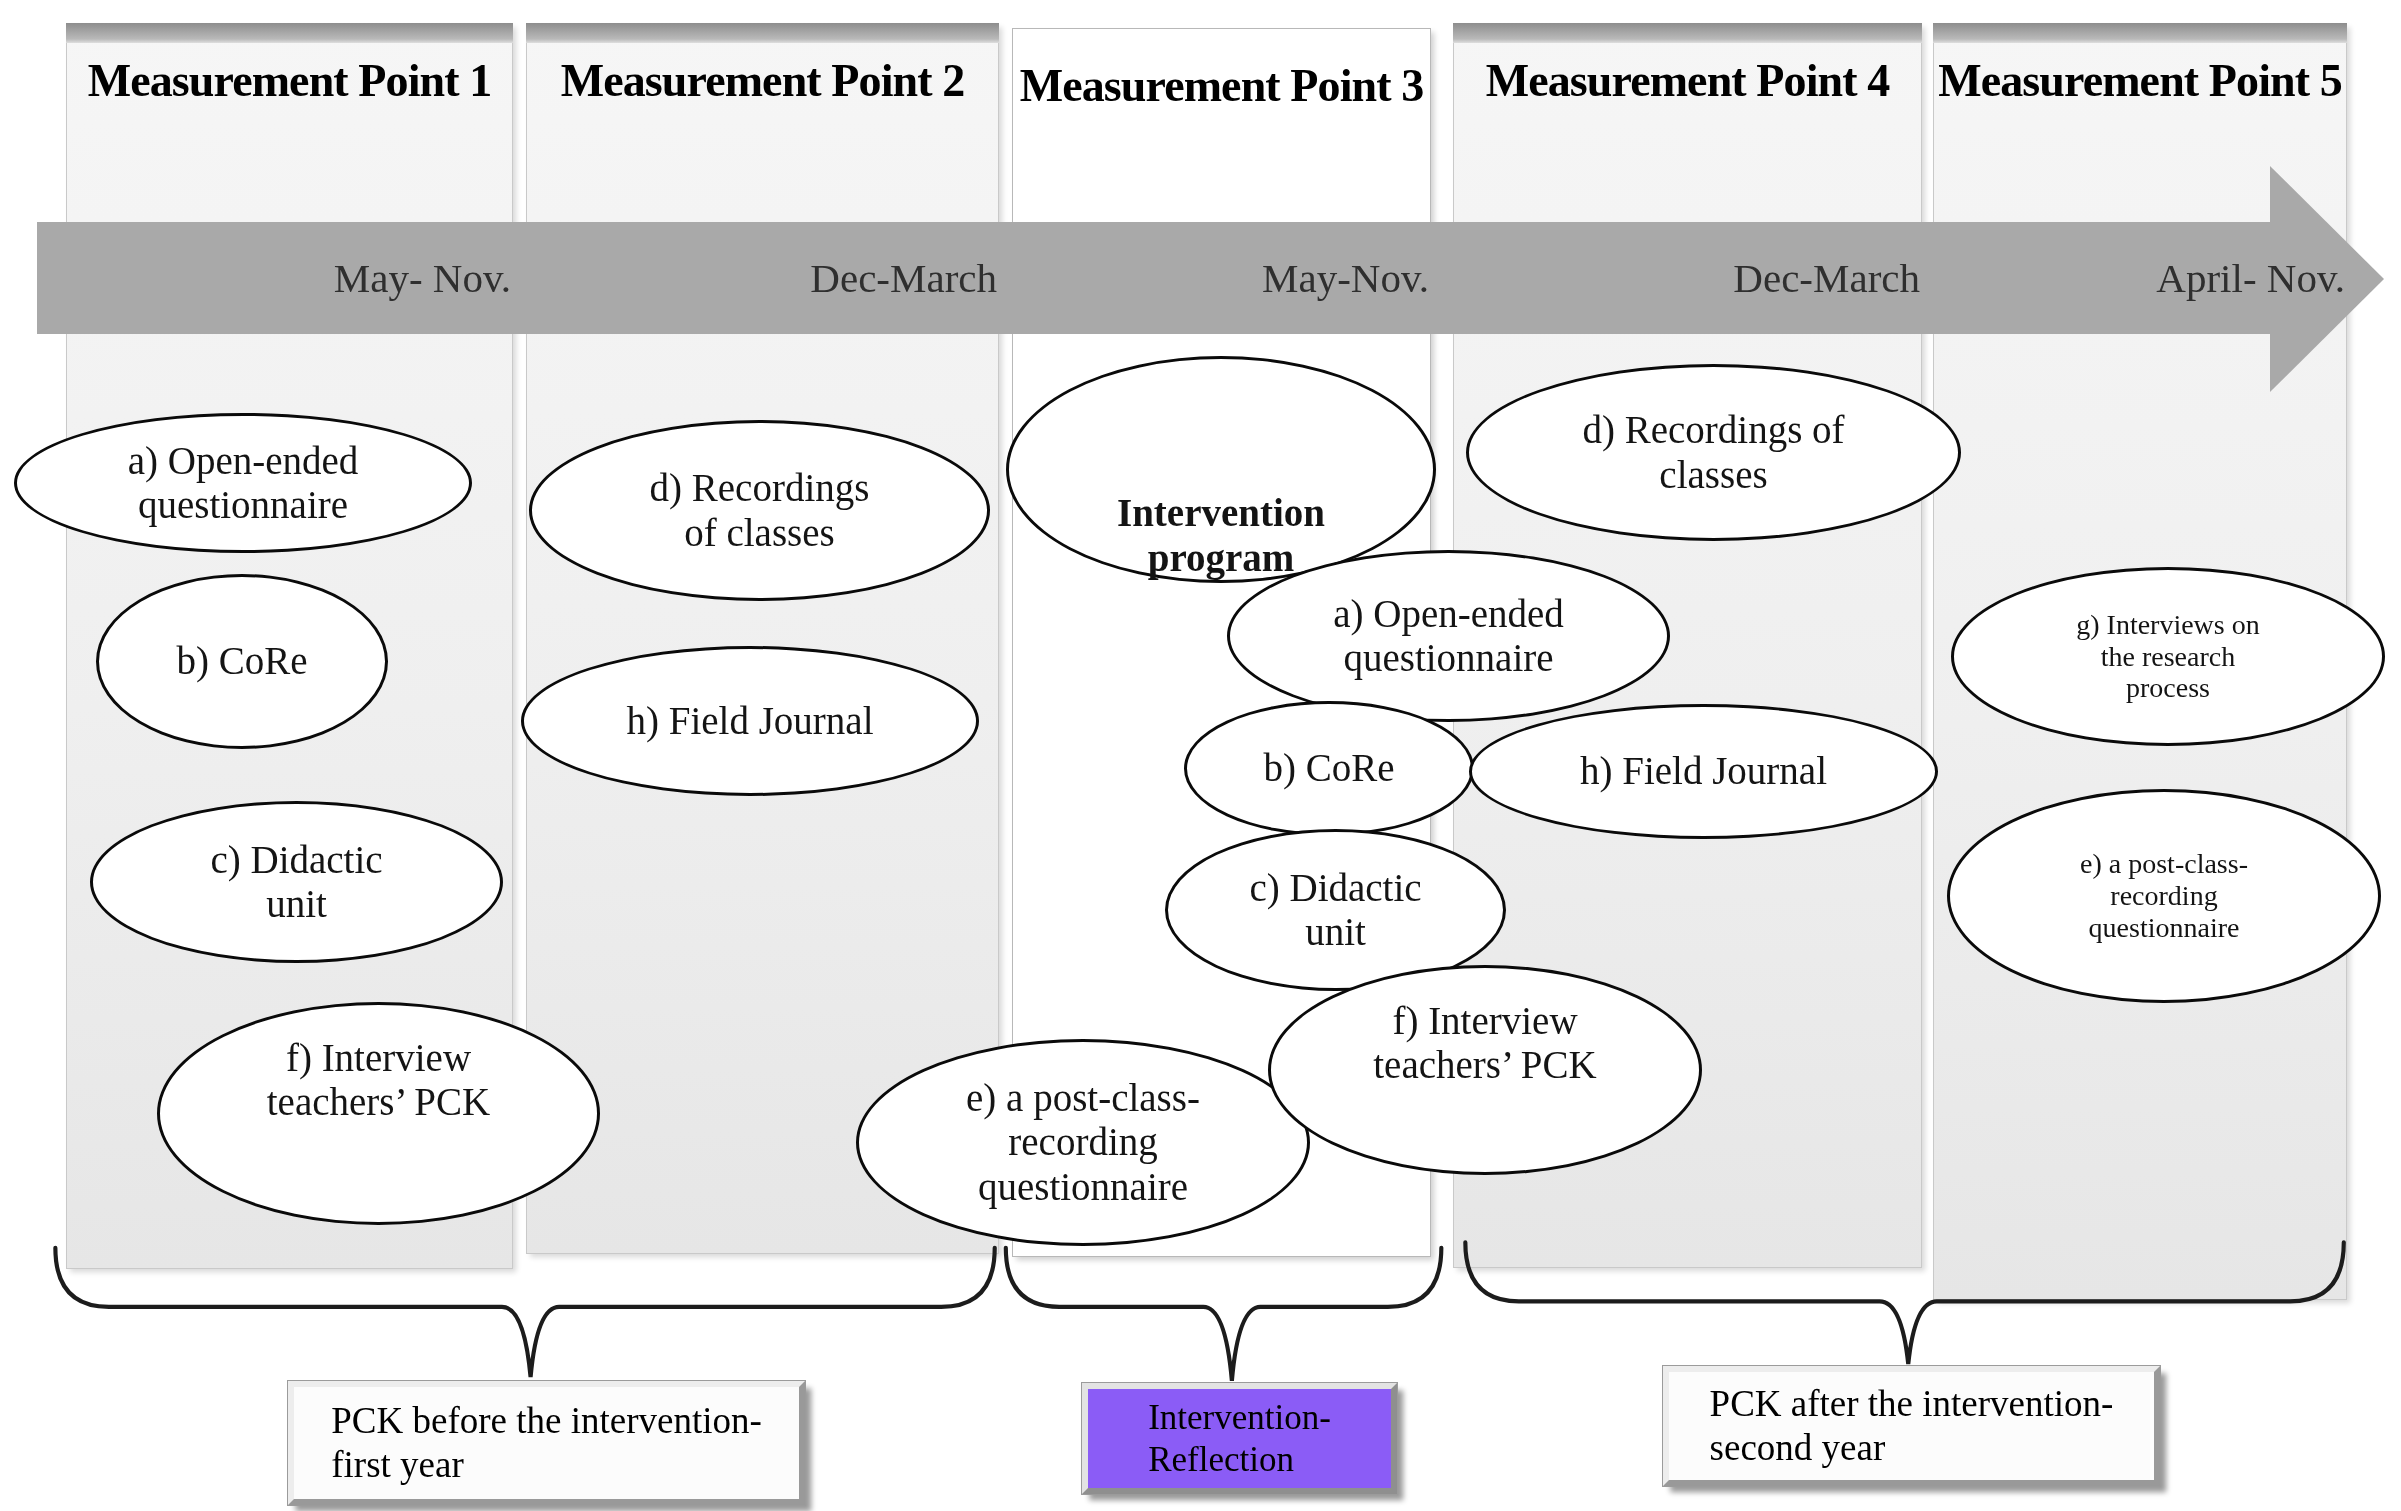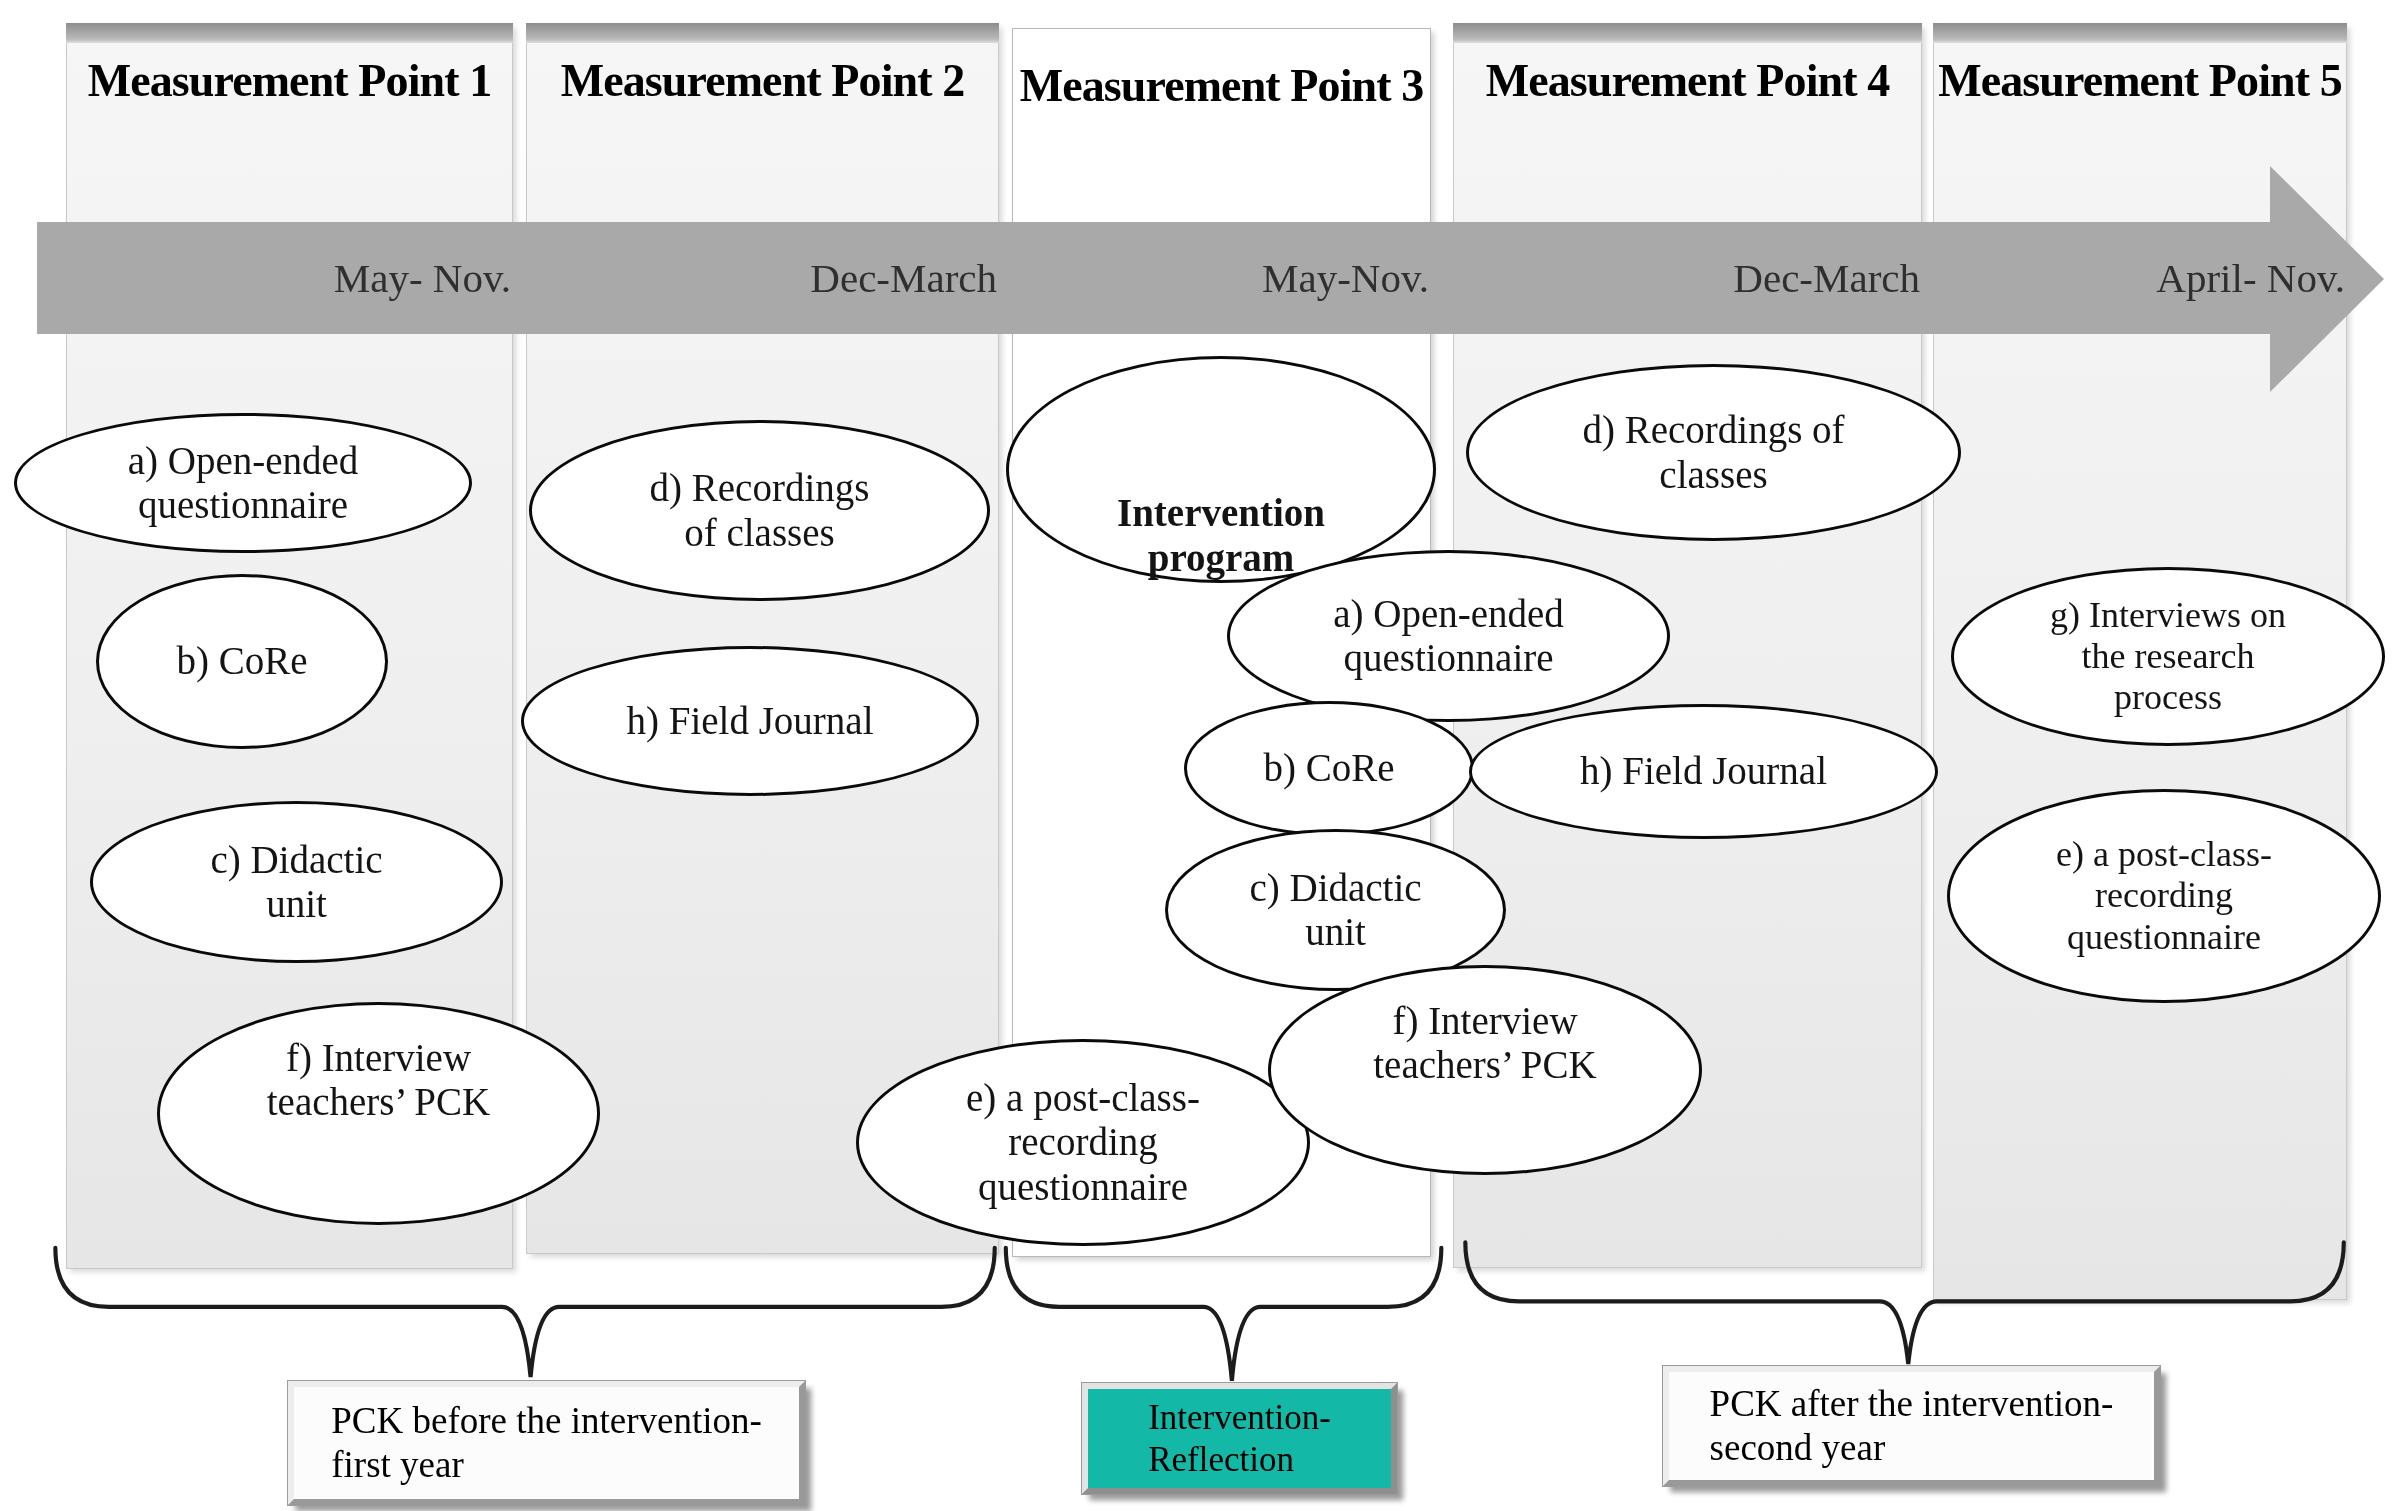--- a/index.html
+++ b/index.html
@@ -54,36 +54,36 @@
     border-radius:50%;
     display:flex;align-items:center;justify-content:center;
     text-align:center;color:#141414;
     font-size:39px;line-height:1.14;
     box-sizing:border-box;
   }
   .ellipse>span{white-space:pre-line;display:block;}
   .ellipse.text-high{align-items:flex-start;}
   .ellipse.text-high>span{margin-top:31px;}
   .ellipse.bold{font-weight:bold;align-items:flex-end;}
-  .ellipse.small{font-size:36px;}
+  .ellipse.small{font-size:28px;}
   
   .braces{position:absolute;left:0;top:0;width:2401px;height:1512px;pointer-events:none;}
   .braces path{fill:none;stroke:#1c1c1c;stroke-width:4.5;stroke-linecap:round;}
   
   .phase-box{
     position:absolute;
     background:#fcfcfc;
     border:6.5px outset #ededed;
     outline:0.9px solid #9b9b9b;
     box-shadow:6.5px 7.4px 5.5px rgba(0,0,0,0.40);
     display:flex;align-items:center;justify-content:center;
     text-align:left;font-size:37px;line-height:1.2;color:#000;
     box-sizing:border-box;
   }
-  .phase-box.gray{background:#14b8a6;border:6.5px outset #e3e3e3;font-size:35px;}
+  .phase-box.gray{background:#8b5cf6;border:6.5px outset #e3e3e3;font-size:35px;}
   .phase-box>span{white-space:pre-line;display:block;}
 </style>
 </head>
 <body>
 
 <div class="stage">
 
   <div class="col" style="left:66px;top:23px;width:445px;height:1244px;">
     <div class="col-cap"></div>
     <div class="col-title">Measurement Point 1</div>

